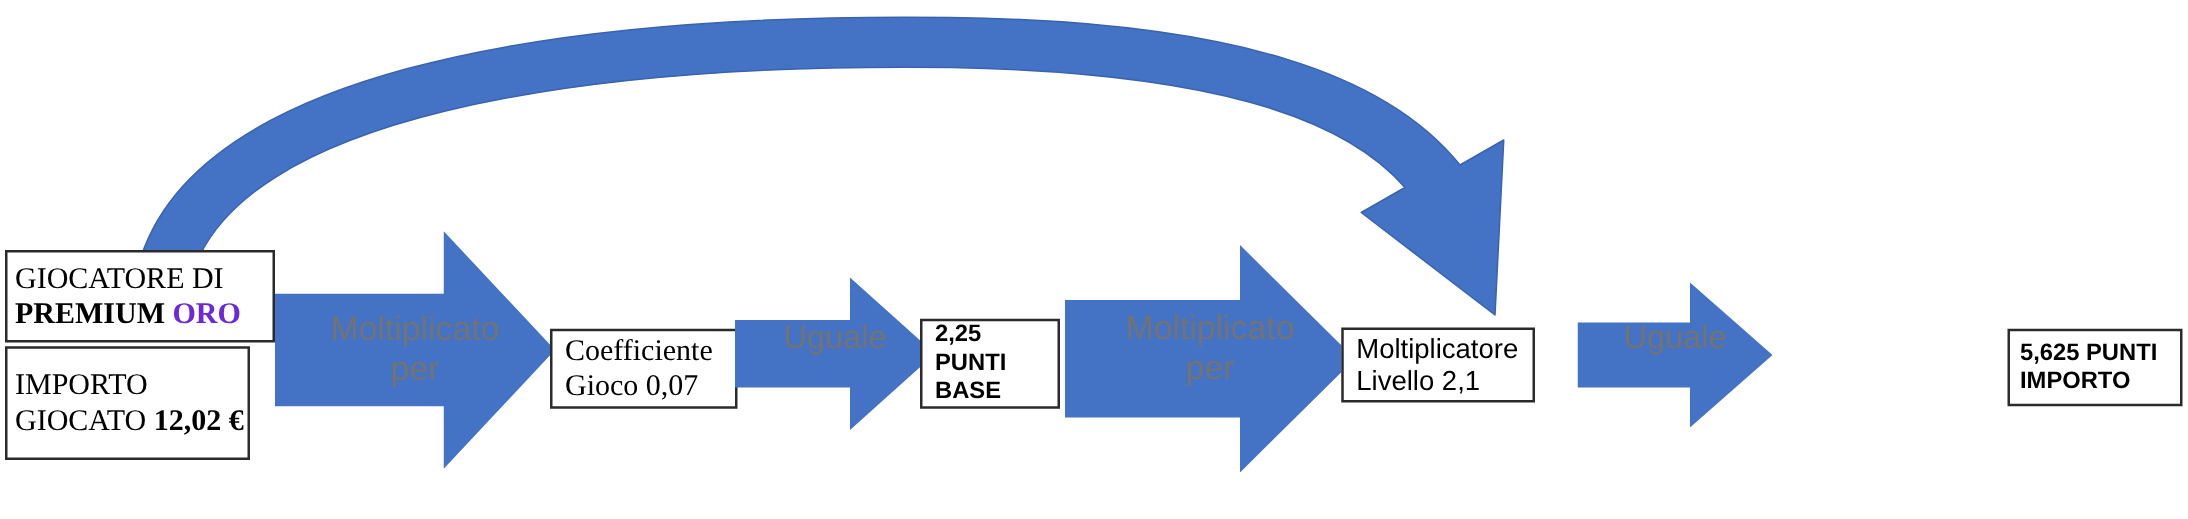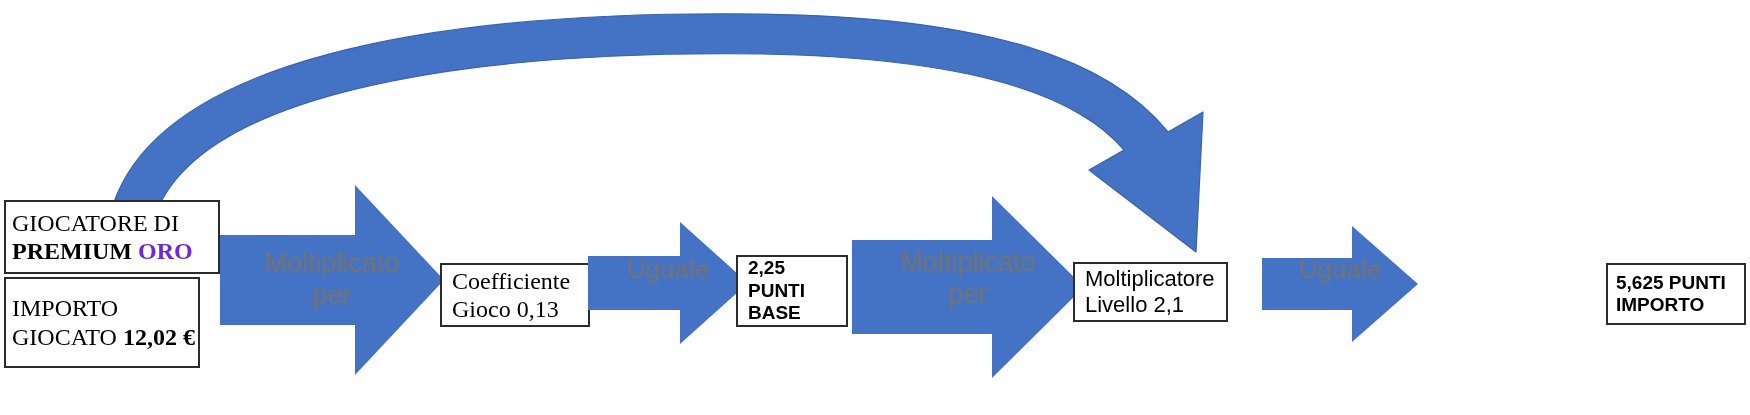--- a/index.html
+++ b/index.html
@@ -142,21 +142,21 @@
       <polygon points="0,50 135,50 135,0 224,95 135,190 135,140 0,140" fill="#4472C4"></polygon>
     </svg>
     <div class="arrow-label">
       <div>Moltiplicato</div>
       <div>per</div>
     </div>
   </div>
 
   <div class="node-box center-text" id="box-coefficient">
     <span class="ln">Coefficiente</span>
-    <span class="ln">Gioco 0,13</span>
+    <span class="ln">Gioco 0,07</span>
   </div>
 
   <div class="block-arrow" id="arrow-equal-1">
     <svg viewBox="0 0 160 122" preserveAspectRatio="none" aria-hidden="true">
       <polygon points="0,34 92,34 92,0 160,61 92,122 92,88 0,88" fill="#4472C4"></polygon>
     </svg>
     <div class="arrow-label">
       <div>Uguale</div>
     </div>
   </div>

